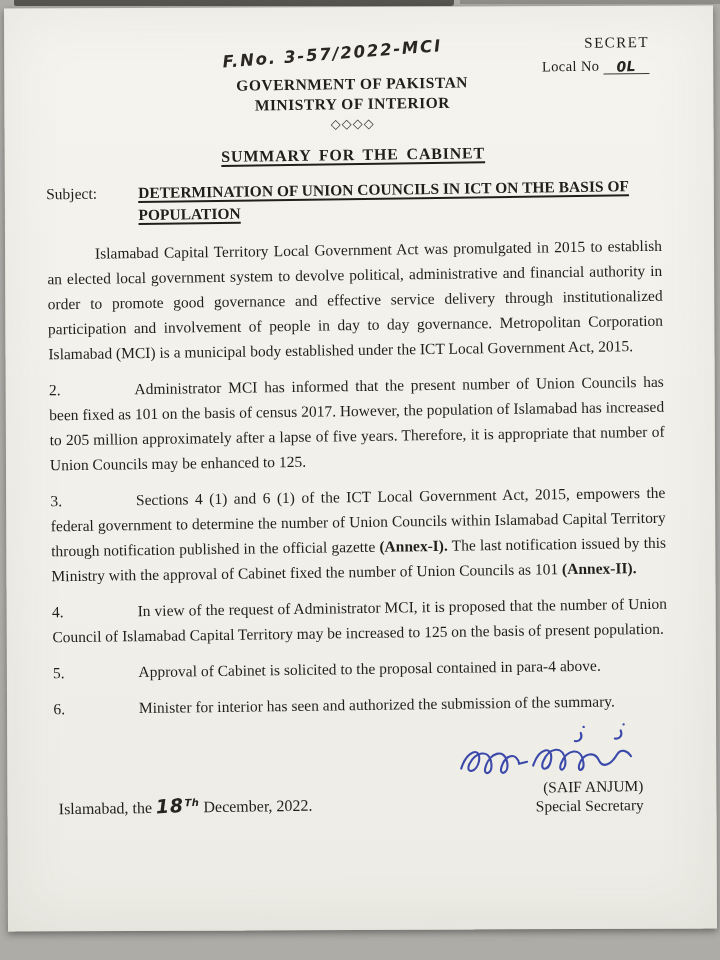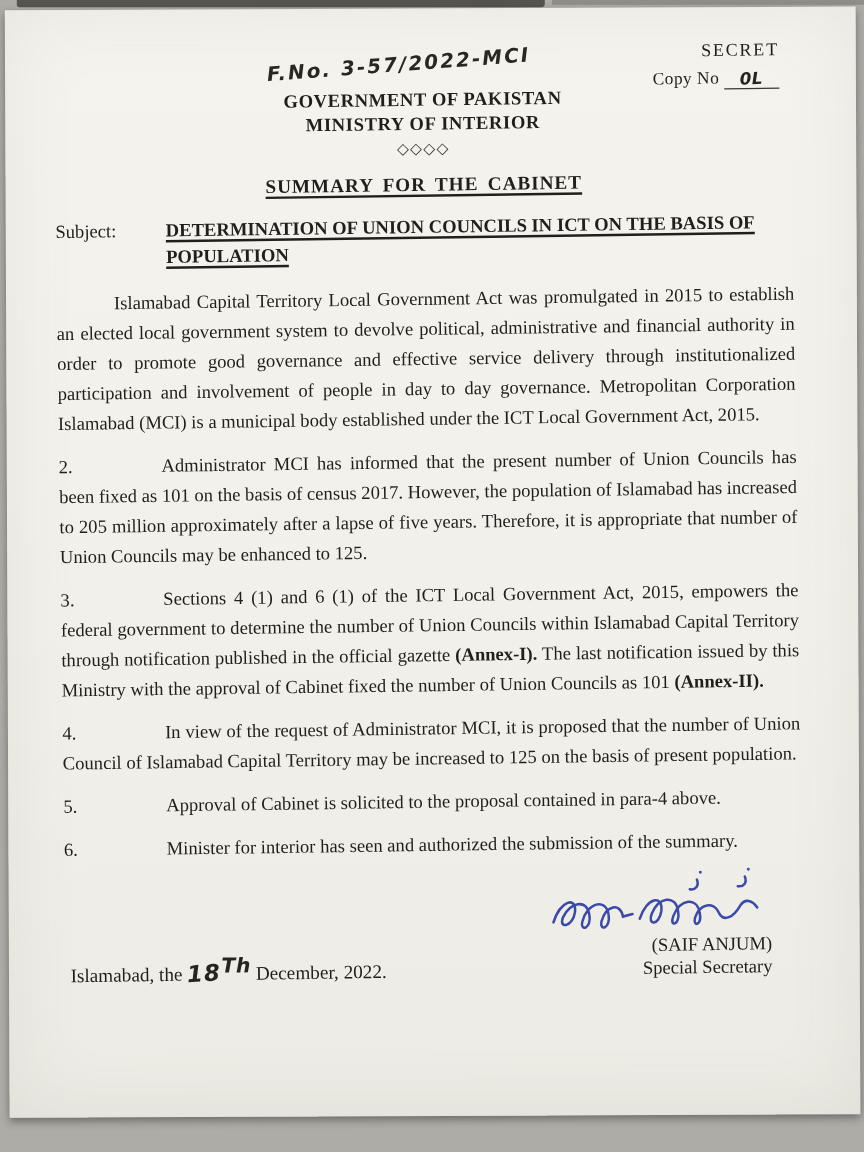--- a/index.html
+++ b/index.html
@@ -69,36 +69,36 @@
   .pnum{display:inline-block;}
   .ptab{display:inline-block;width:74px;}
   .b{font-weight:bold;}
   
   .sig-block{text-align:right;padding-right:26px;margin-top:-2px;line-height:19px;}
   .sig-scribble{display:inline-block;margin-bottom:-2px;}
   .sig-name{font-size:15.5px;}
   .sig-designation{font-size:15.5px;}
   .dateline{font-size:16px;margin-top:-26px;padding-left:4px;}
   .day{font-size:19px;letter-spacing:1px;display:inline-block;transform:rotate(-3deg);}
-  .ordinal{font-size:17px;letter-spacing:.5px;}
+  .ordinal{font-size:10px;letter-spacing:.5px;}
 </style>
 </head>
 <body>
 
 <div class="scan-root">
   <div class="top-strip"></div>
   <div class="top-strip2"></div>
 
   <div class="paper">
     <div class="content">
 
       <div class="classification">
         <div class="secret">SECRET</div>
         <div class="copy-line">
-          <span>Copy No</span><span class="copy-no-line"><span class="hand">0L</span></span>
+          <span>Local No</span><span class="copy-no-line"><span class="hand">0L</span></span>
         </div>
       </div>
 
       <div class="fileno-row">
         <span class="hand fileno">F.No. 3-57/2022-MCI</span>
       </div>
 
       <div class="center-head">
         <div class="govt">GOVERNMENT OF PAKISTAN</div>
         <div class="ministry">MINISTRY OF INTERIOR</div>

